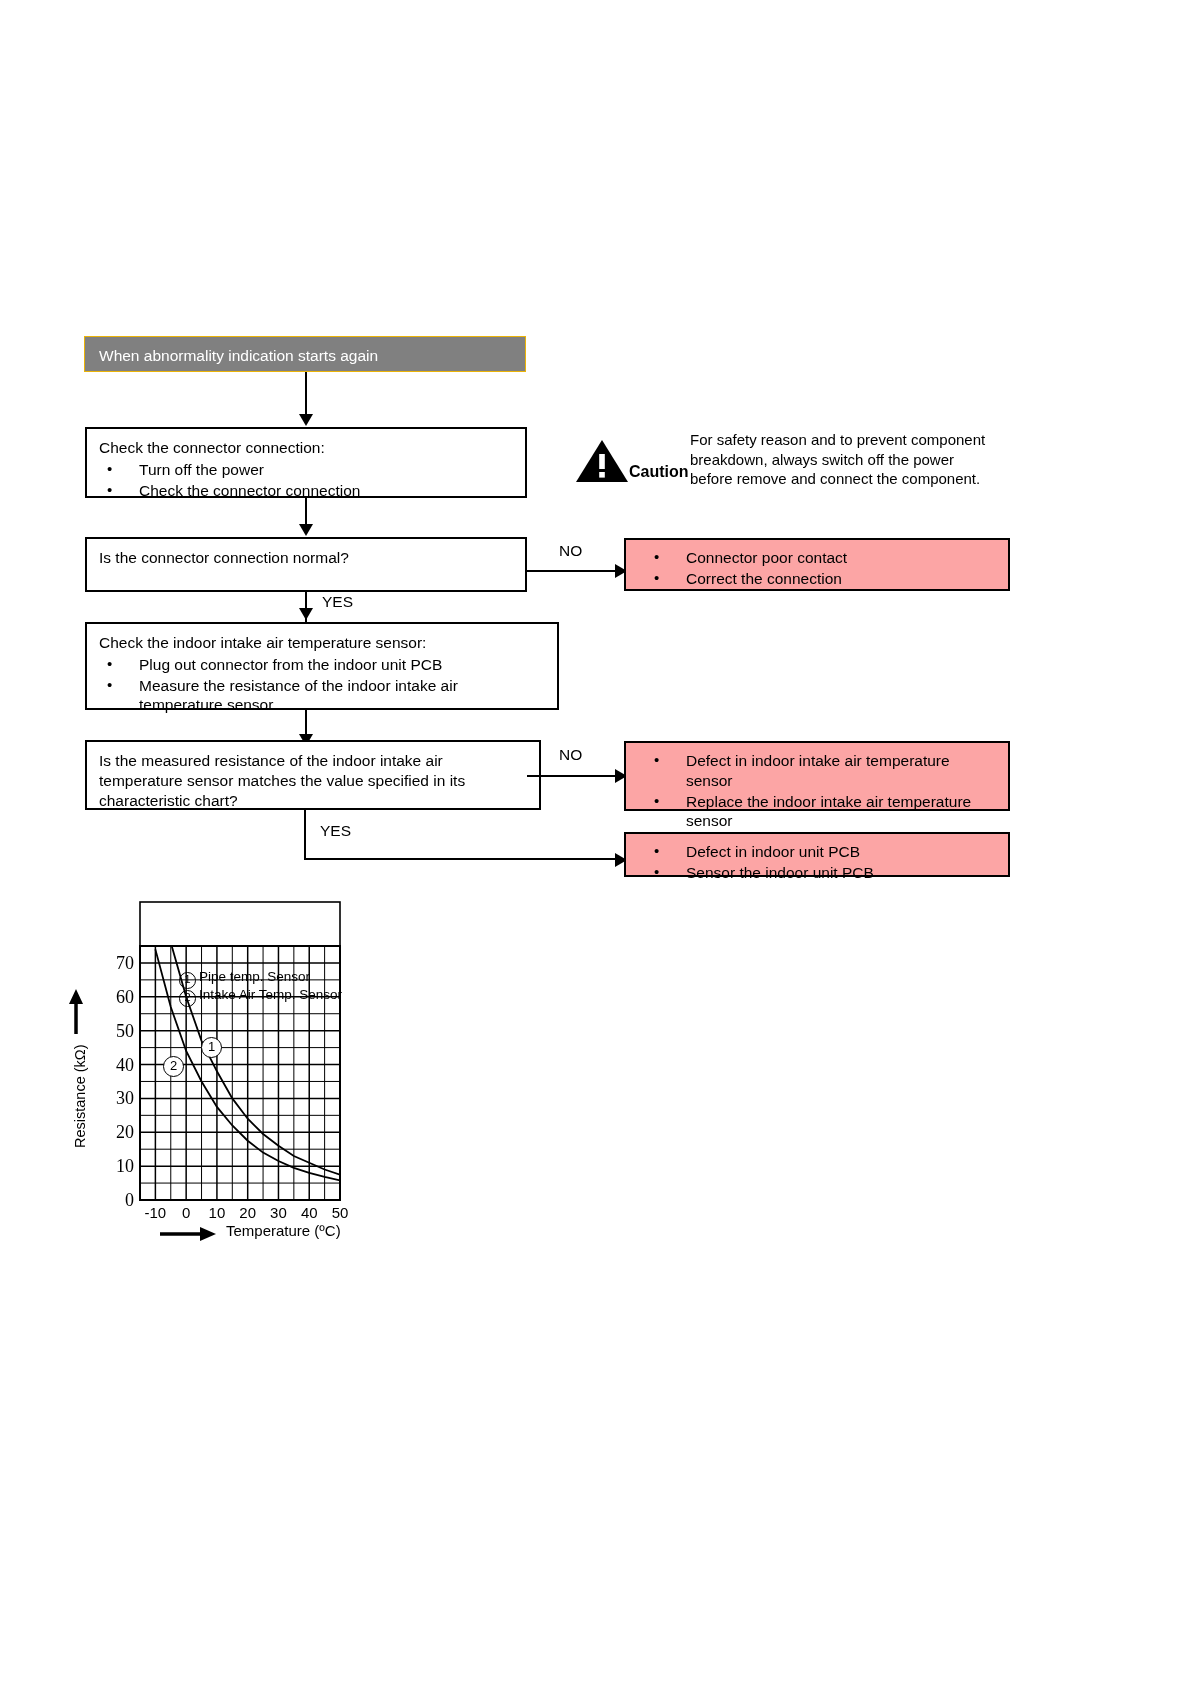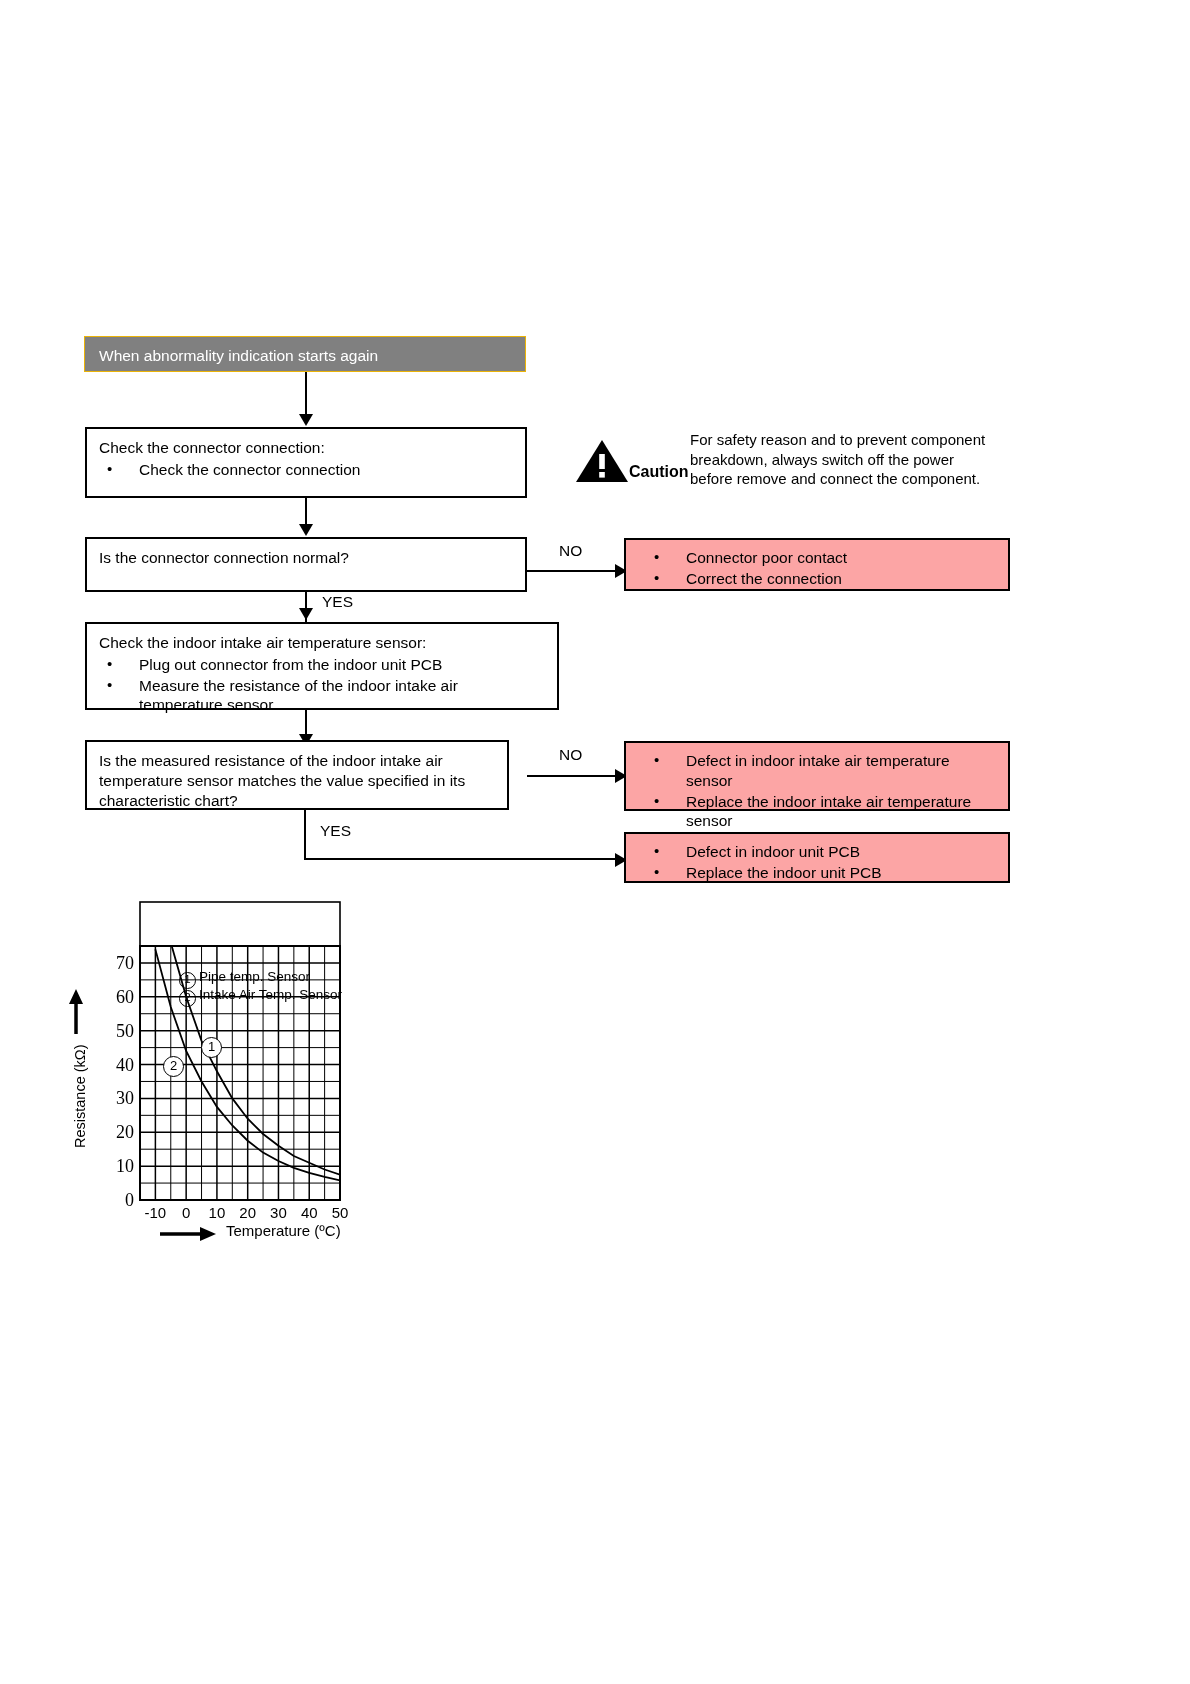--- a/index.html
+++ b/index.html
@@ -169,20 +169,21 @@
 <div class="flow-box header" style="left:84px; top:336px; width:442px; height:36px;">
   <span>When abnormality indication starts again</span>
 </div>
 
 <div class="vline" style="left:305px; top:372px; height:44px;"></div>
 <div class="arrow-down" style="left:299px; top:414px;"></div>
 
 <div class="flow-box" style="left:85px; top:427px; width:442px; height:71px;">
   <div class="box-title">Check the connector connection:</div>
   <ul class="bullets">
+    <li>Turn off the power</li>
     <li>Check the connector connection</li>
   </ul>
 </div>
 
 <div class="vline" style="left:305px; top:498px; height:29px;"></div>
 <div class="arrow-down" style="left:299px; top:524px;"></div>
 
 <div class="flow-box" style="left:85px; top:537px; width:442px; height:55px;">
   <div>Is the connector connection normal?</div>
 </div>
@@ -206,44 +207,44 @@
   <div class="box-title">Check the indoor intake air temperature sensor:</div>
   <ul class="bullets">
     <li>Plug out connector from the indoor unit PCB</li>
     <li>Measure the resistance of the indoor intake air temperature sensor</li>
   </ul>
 </div>
 
 <div class="vline" style="left:305px; top:710px; height:28px;"></div>
 <div class="arrow-down" style="left:299px; top:734px;"></div>
 
-<div class="flow-box" style="left:85px; top:740px; width:424px; height:70px;">
+<div class="flow-box" style="left:85px; top:740px; width:456px; height:70px;">
   <div>Is the measured resistance of the indoor intake air temperature sensor matches the value specified in its characteristic chart?</div>
 </div>
 
 <div class="hline" style="left:527px; top:775px; width:95px;"></div>
 <div class="arrow-right" style="left:615px; top:769px;"></div>
 <div class="edge-label" style="left:559px; top:746px;">NO</div>
 
 <div class="flow-box result" style="left:624px; top:741px; width:386px; height:70px; padding-top:7px;">
   <ul class="bullets res">
     <li>Defect in indoor intake air temperature sensor</li>
     <li>Replace the indoor intake air temperature sensor</li>
   </ul>
 </div>
 
 <div class="vline" style="left:304px; top:810px; height:50px;"></div>
 <div class="hline" style="left:304px; top:858px; width:318px;"></div>
 <div class="arrow-right" style="left:615px; top:853px;"></div>
 <div class="edge-label" style="left:320px; top:822px;">YES</div>
 
-<div class="flow-box result" style="left:624px; top:832px; width:386px; height:51px; padding-top:7px;">
+<div class="flow-box result" style="left:624px; top:832px; width:386px; height:45px; padding-top:7px;">
   <ul class="bullets res">
     <li>Defect in indoor unit PCB</li>
-    <li>Replace the indoor unit PCB</li>
+    <li>Sensor the indoor unit PCB</li>
   </ul>
 </div>
 
 <div class="caution-wrap" style="left:575px; top:430px; width:430px; height:60px;">
   <svg width="54" height="46" style="position:absolute; left:0px; top:8px;" viewBox="0 0 54 46">
     <polygon points="27,2 53,44 1,44" fill="#000"></polygon>
     <rect x="24.2" y="16" width="5.6" height="15" fill="#fff"></rect>
     <rect x="24.2" y="34" width="5.6" height="5.6" fill="#fff"></rect>
   </svg>
   <div class="caution-word" style="left:54px; top:33px;">Caution</div>

